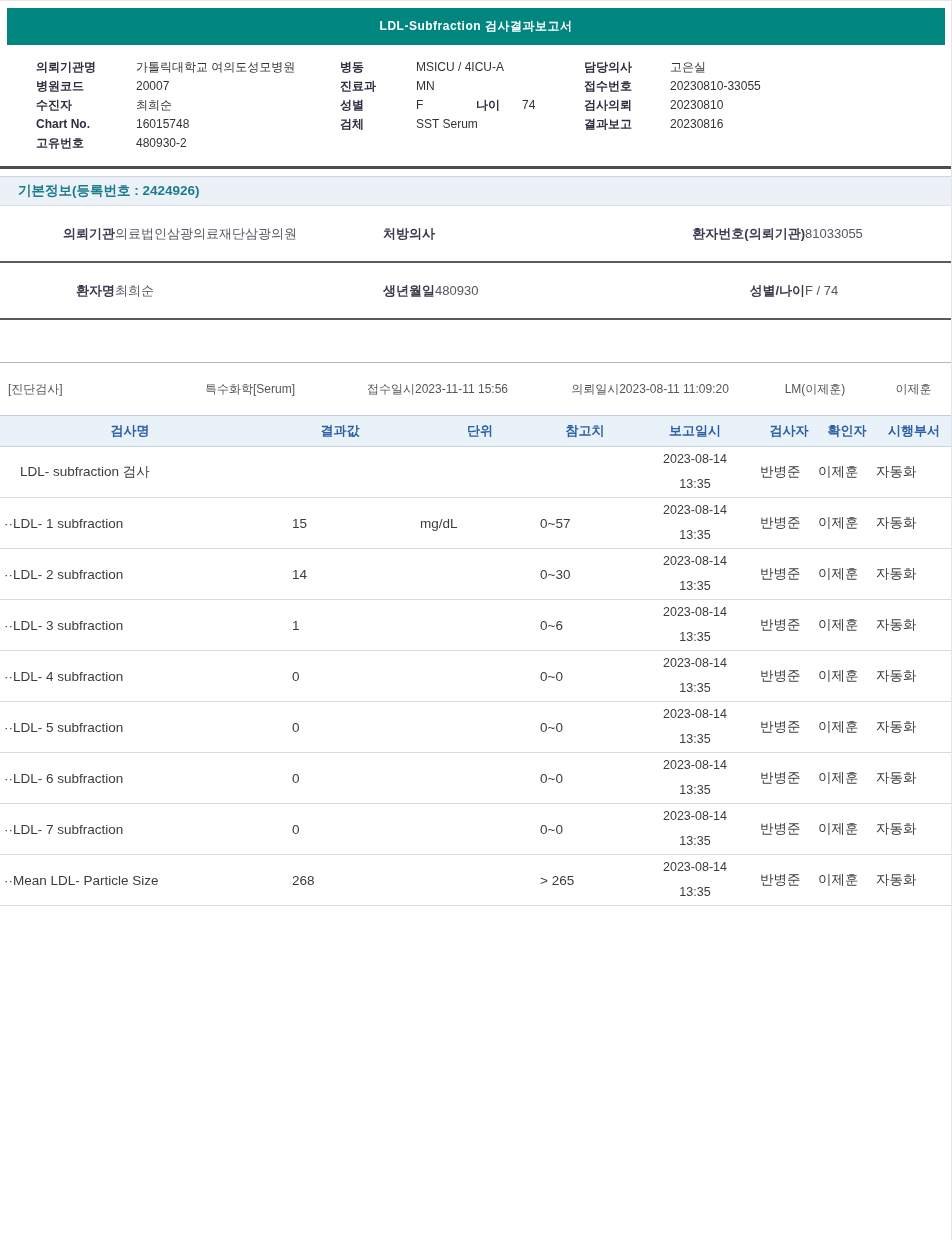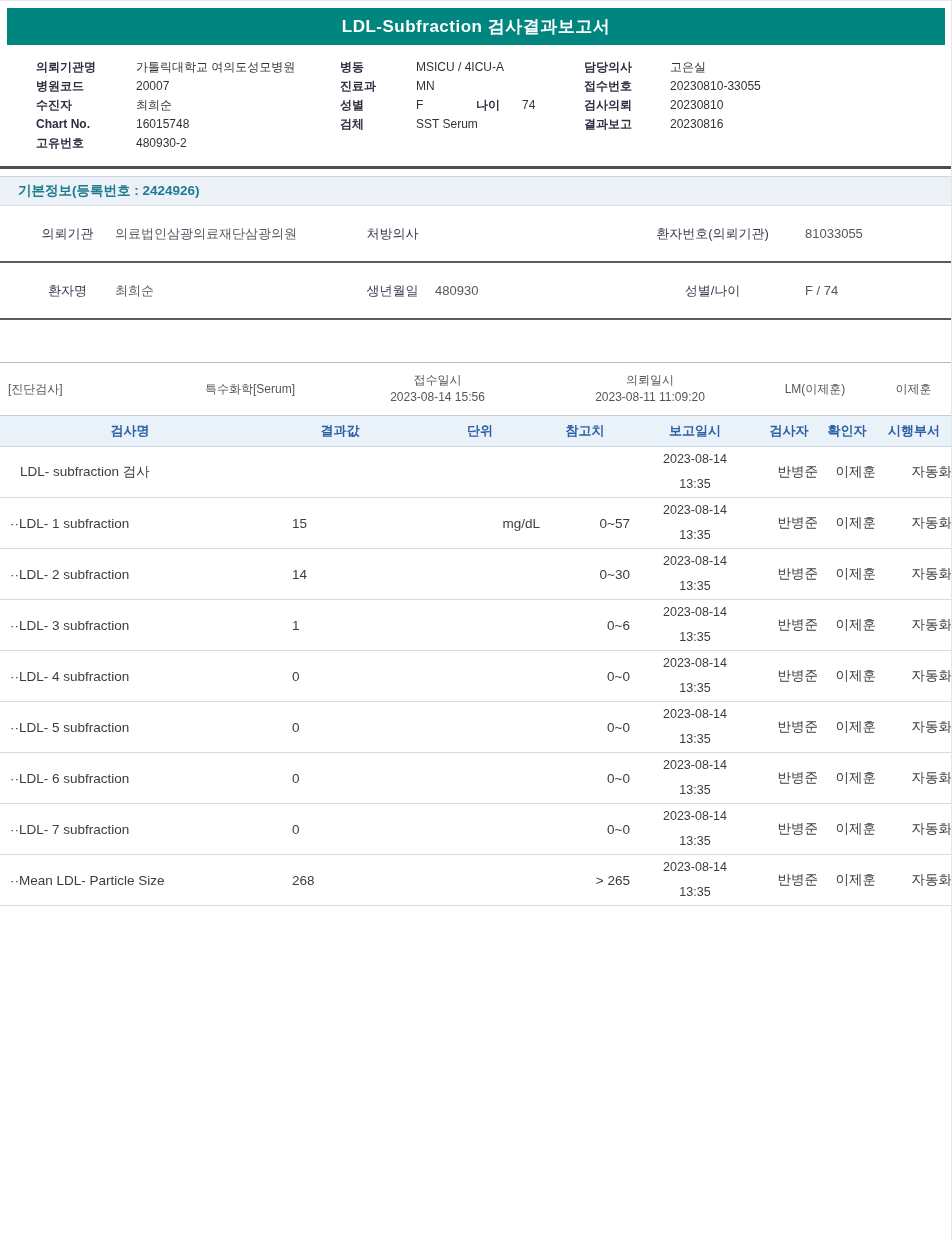--- a/index.html
+++ b/index.html
@@ -8,21 +8,21 @@
     width:952px;min-height:1240px;
     font-family:"Liberation Sans","DejaVu Sans",sans-serif;
     color:#333;border-right:1px solid #e6e6e6;border-top:1px solid #e6e6e6;
   }
   .page{width:952px;padding-top:7px}
 
   
   .title-bar{
     margin:0 7px;height:37px;background:#00857f;color:#fff;
     display:flex;align-items:center;justify-content:center;
-    font-size:17px;font-weight:bold;letter-spacing:.5px;
+    font-size:12px;font-weight:bold;letter-spacing:.5px;
   }
 
   
   .hdr{display:flex;padding:13px 8px 10px 36px}
   .hdr-col{display:flex;flex-direction:column}
   .hdr-col.c1{width:304px}
   .hdr-col.c2{width:244px}
   .hdr-col.c3{flex:1}
   .hdr-row{display:flex;font-size:12px;line-height:19px;white-space:nowrap}
   .hl{font-weight:bold;color:#2e2e40;flex:0 0 100px}
@@ -36,32 +36,32 @@
 
   
   .section-bar{
     margin-top:7px;height:30px;background:#ecf1f7;border-top:1px solid #ccd6e2;
     border-bottom:1px solid #d9e0e8;display:flex;align-items:center;
     padding-left:18px;color:#1d7b8e;font-weight:bold;font-size:13.5px;
   }
   table{border-collapse:collapse}
   .basic-table{width:952px;table-layout:fixed;font-size:13px}
   .basic-table th{
-    text-align:center;font-weight:normal;color:#3a3a4e;
+    text-align:right;font-weight:bold;color:#3a3a4e;
     padding:8px 0 8px 20px;vertical-align:middle;font-size:13px;
   }
   .basic-table td{color:#55565f;vertical-align:middle;padding:8px 4px 8px 0;line-height:18px}
   .basic-table tr.r1{height:56px;border-bottom:2px solid #5a5a5a}
   .basic-table tr.r2{height:57px;border-bottom:2px solid #5a5a5a}
 
   
   .results{margin-top:42px;border-top:1px solid #b9b9b9}
   .band{display:flex;align-items:center;height:52px;font-size:12px;color:#555}
   .seg{display:flex;align-items:center;justify-content:center;text-align:center}
-  .seg.two{flex-direction:column;line-height:17px}
+  .seg.two{flex-direction:row;line-height:17px}
   .s1{flex:0 0 170px;justify-content:flex-start;padding-left:8px}
   .s2{flex:0 0 160px}
   .s3{flex:0 0 215px}
   .s4{flex:0 0 210px}
   .s5{flex:0 0 120px}
   .s6{flex:1}
 
   .results-table{width:952px;table-layout:fixed;font-size:13.5px}
   .results-table col.w-name{width:260px}
   .results-table col.w-res{width:160px}
@@ -70,23 +70,23 @@
   .results-table col.w-rep{width:130px}
   .results-table col.w-tes{width:58px}
   .results-table col.w-con{width:58px}
   .results-table col.w-dep{width:76px}
   .results-table thead th{
     background:#e9f1f9;color:#2b5fa6;font-weight:bold;font-size:13px;
     height:31px;text-align:center;border-top:1px solid #c2cedd;border-bottom:1px solid #c9d5e2;
   }
   .results-table tbody td{height:47px;border-bottom:1px solid #dadada;color:#3c3c3c;vertical-align:middle}
   .c-name{text-align:left;padding-left:20px}
-  .c-name.ind{padding-left:10px}
+  .c-name.ind{padding-left:4px}
   .c-res{text-align:left;padding-left:32px}
-  .c-unit,.c-ref,.c-c{text-align:right}
+  .c-unit,.c-ref,.c-c{text-align:left}
   .c-rep{text-align:center;white-space:pre-line;font-size:12.5px;color:#474747;line-height:25px}
 </style>
 </head>
 <body>
 
 <div class="page">
 
   <div class="title-bar">
     <span>LDL-Subfraction 검사결과보고서</span>
   </div>
@@ -188,21 +188,21 @@
       </tr>
     </tbody>
   </table>
 
   <div class="results">
     <div class="band">
       <div class="seg s1">[진단검사]</div>
       <div class="seg s2">특수화학[Serum]</div>
       <div class="seg s3 two">
         <span>접수일시</span>
-        <span>2023-08-14 15:56</span>
+        <span>2023-11-11 15:56</span>
       </div>
       <div class="seg s4 two">
         <span>의뢰일시</span>
         <span>2023-08-11 11:09:20</span>
       </div>
       <div class="seg s5">LM(이제훈)</div>
       <div class="seg s6">이제훈</div>
     </div>
 
     <table class="results-table">

